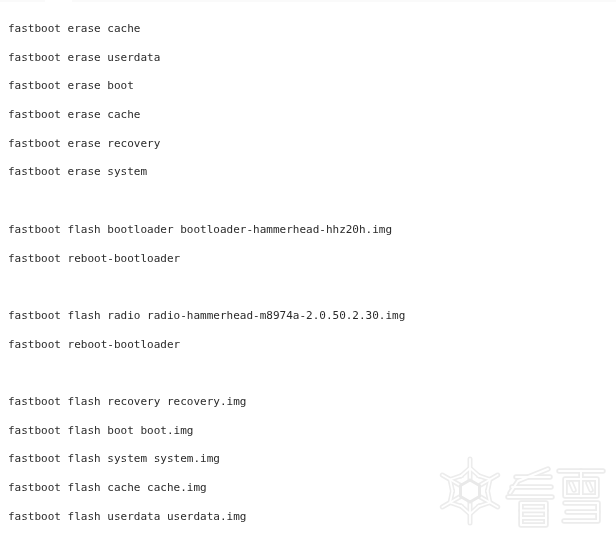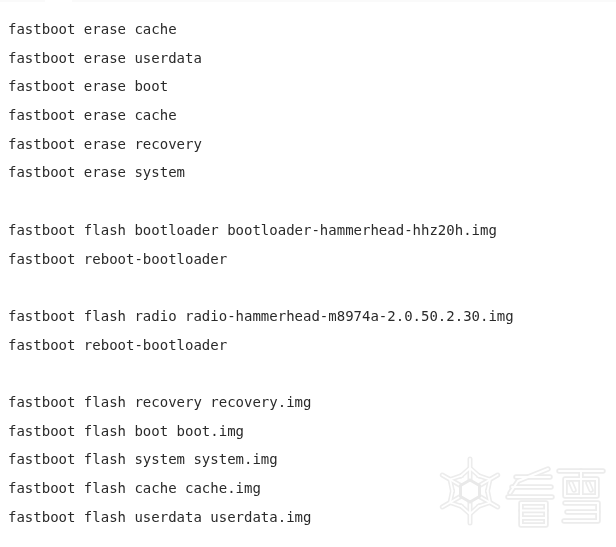--- a/index.html
+++ b/index.html
@@ -21,21 +21,21 @@
     position: absolute;
     top: 0; left: 45px;
     width: 27px; height: 2px;
     background: #ffffff;
   }
   .code-block {
     position: absolute;
     top: 0; left: 0;
     width: 608px;
     padding: 15px 0 0 8px;
-    font-size: 14px;
+    font-size: 11px;
     line-height: 28.7px;
     color: #2a2a2a;
     white-space: pre;
     letter-spacing: 0;
   }
   .code-line { height: 28.7px; }
   .watermark {
     position: absolute;
     left: 438px;
     top: 455px;

